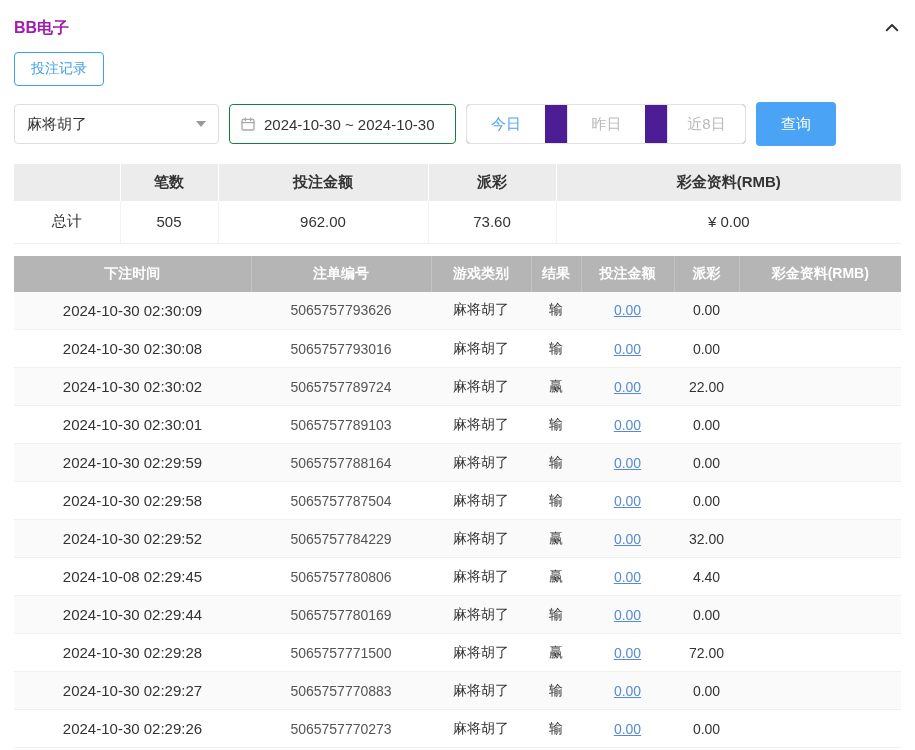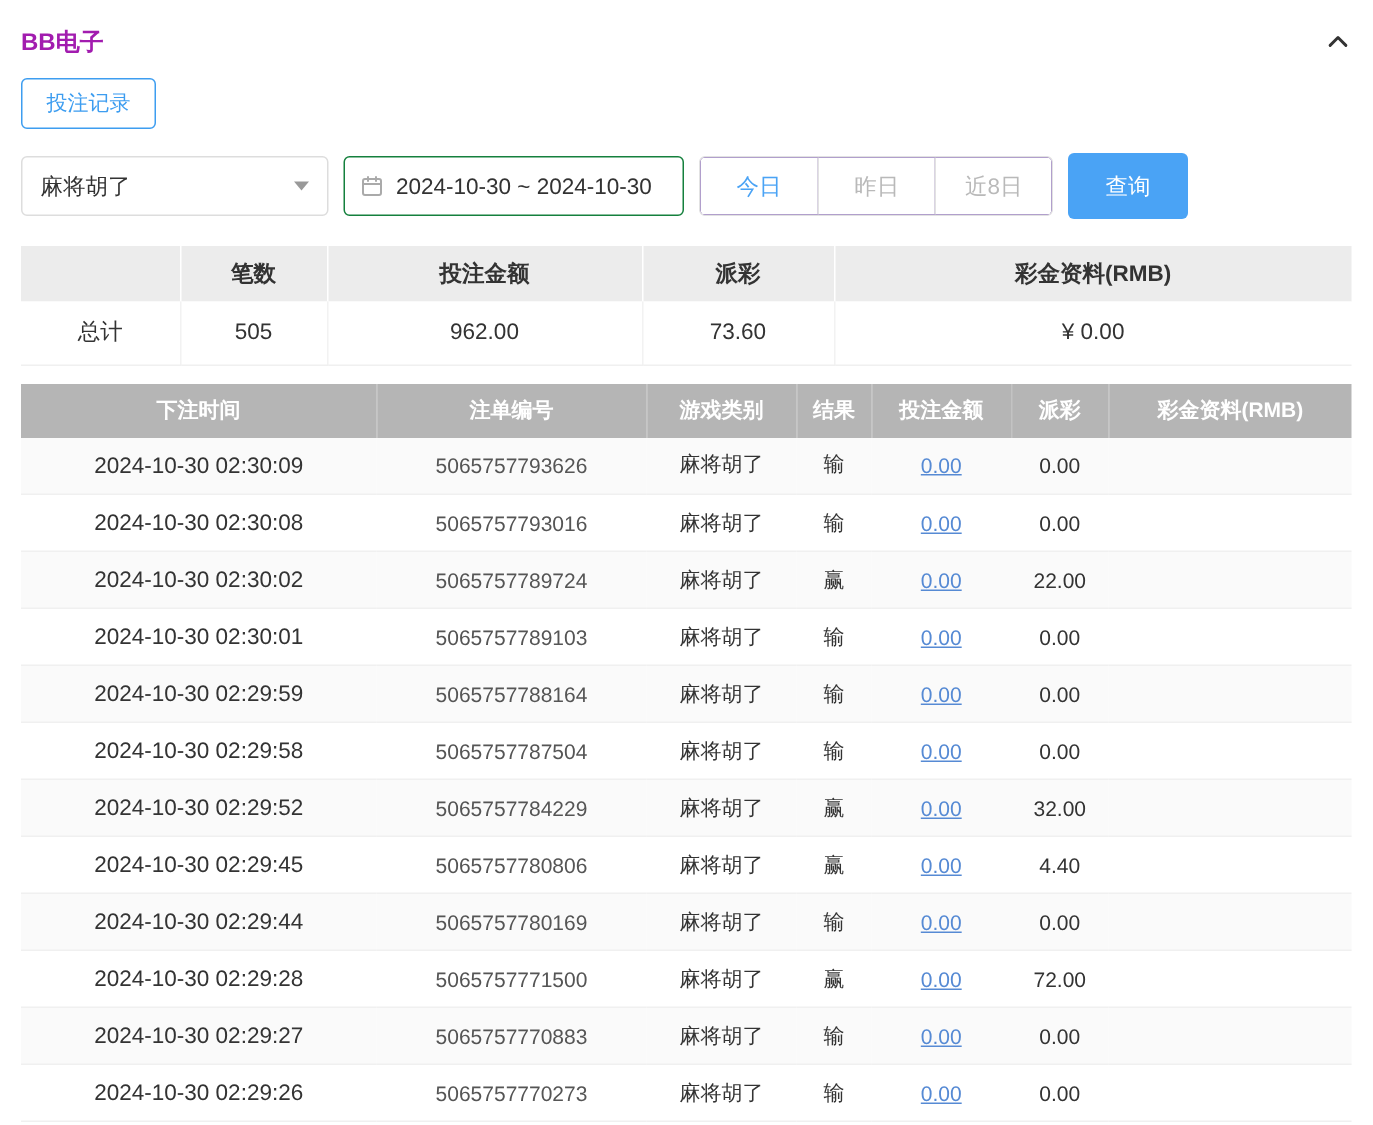--- a/index.html
+++ b/index.html
@@ -47,21 +47,21 @@
     font-size: 15px; cursor: pointer; background: #fff;
   }
   .quick-group {
     display: flex; height: 40px; border: 1px solid #e2e2e2; border-radius: 4px;
     overflow: hidden; background: #4c1d95;
   }
   .quick-btn {
     width: 78px; height: 100%; border: none; background: #fff;
     font-size: 15px; color: #b9b9b9; cursor: pointer; font-family: inherit;
   }
-  .quick-btn + .quick-btn { border-left: 1px solid #e2e2e2; }
+  .quick-btn + .quick-btn { border-left: 1px solid #e2e2e2; margin-left: 22px; }
   .quick-btn.active { color: #4aa3f5; }
   .search-btn {
     width: 80px; height: 44px; border: none; border-radius: 4px;
     background: #4aa3f5; color: #fff; font-size: 15px; cursor: pointer;
     font-family: inherit;
   }
 
   
   table { width: 100%; border-collapse: collapse; table-layout: fixed; }
   .summary-table { margin-top: 18px; }
@@ -241,21 +241,21 @@
         <tr>
           <td>2024-10-30 02:29:52</td>
           <td class="order-id">5065757784229</td>
           <td class="small">麻将胡了</td>
           <td class="small">赢</td>
           <td class="small"><a class="amount-link">0.00</a></td>
           <td class="small">32.00</td>
           <td class="small"></td>
         </tr>
         <tr>
-          <td>2024-10-30 02:29:45</td>
+          <td>2024-10-08 02:29:45</td>
           <td class="order-id">5065757780806</td>
           <td class="small">麻将胡了</td>
           <td class="small">赢</td>
           <td class="small"><a class="amount-link">0.00</a></td>
           <td class="small">4.40</td>
           <td class="small"></td>
         </tr>
         <tr>
           <td>2024-10-30 02:29:44</td>
           <td class="order-id">5065757780169</td>

